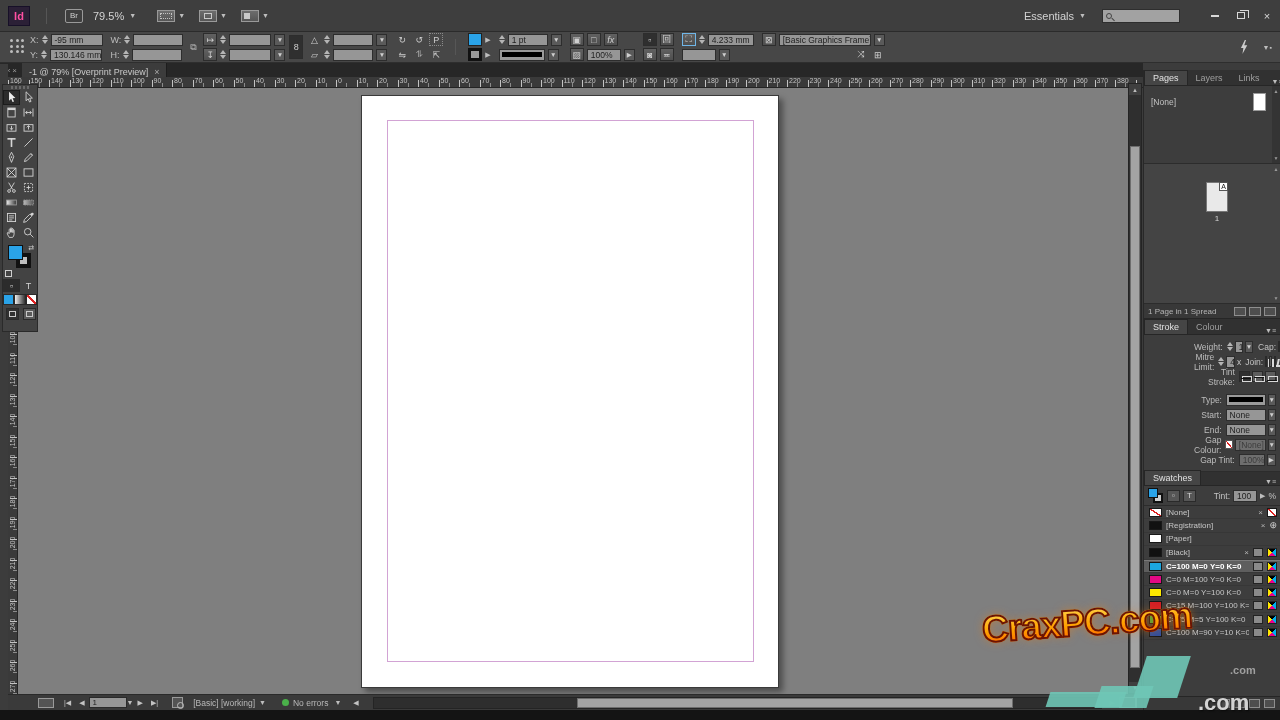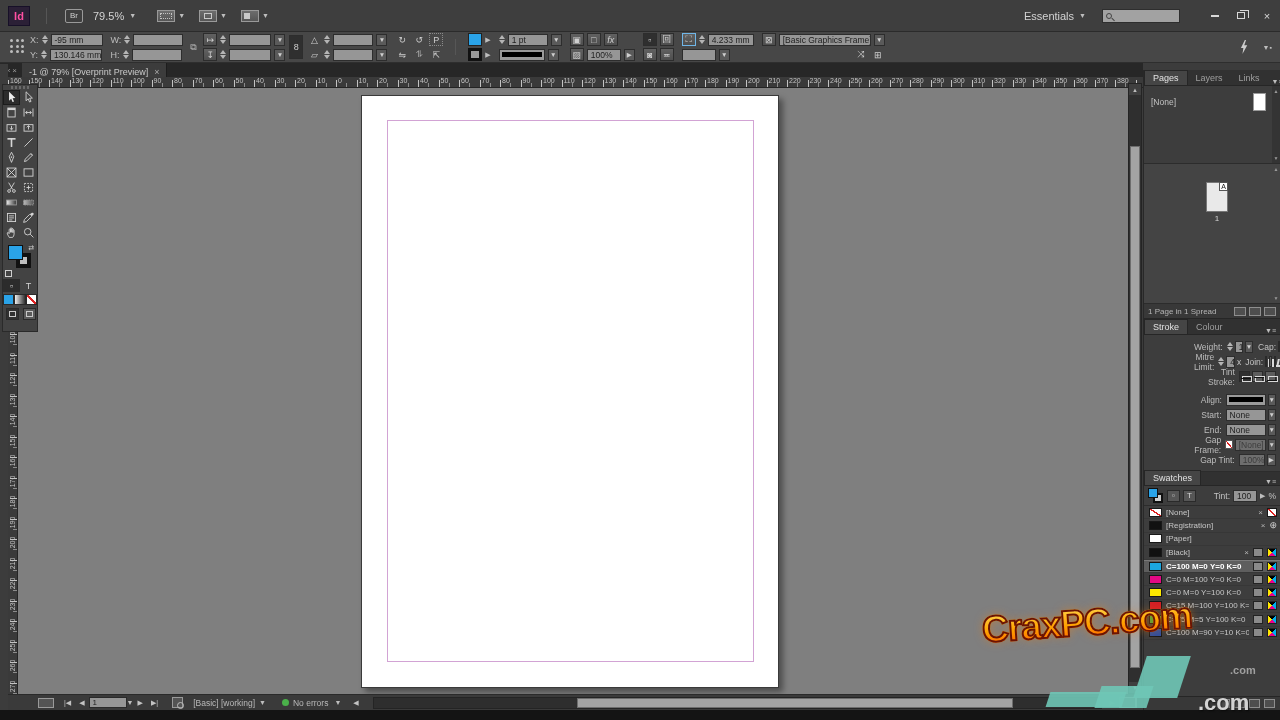--- a/index.html
+++ b/index.html
@@ -768,38 +768,38 @@
         <span class="joinbtn b"></span>
       </div>
       <div class="srow">
         <span class="sl">Tint Stroke:</span>
         <span class="alignbtn c" style="background:#2f2f2f"></span>
         <span class="alignbtn"></span>
         <span class="alignbtn o"></span>
       </div>
       <div class="srow" style="height:8px"></div>
       <div class="srow">
-        <span class="sl">Align:</span>
+        <span class="sl">Type:</span>
         <span class="linepv" style="width:66px">
             <i></i>
           </span>
         <span class="ddbtn">▼</span>
       </div>
       <div class="srow">
         <span class="sl">Start:</span>
         <span class="fld" style="width:66px">None</span>
         <span class="ddbtn">▼</span>
       </div>
       <div class="srow">
         <span class="sl">End:</span>
         <span class="fld" style="width:66px">None</span>
         <span class="ddbtn">▼</span>
       </div>
       <div class="srow">
-        <span class="sl">Gap Frame:</span>
+        <span class="sl">Gap Colour:</span>
         <span class="nonechip"></span>
         <span class="fld dim" style="width:50px">[None]</span>
         <span class="ddbtn">▼</span>
       </div>
       <div class="srow">
         <span class="sl">Gap Tint:</span>
         <span class="fld dim" style="width:30px">100%</span>
         <span class="ddbtn">▶</span>
       </div>
     </div>

